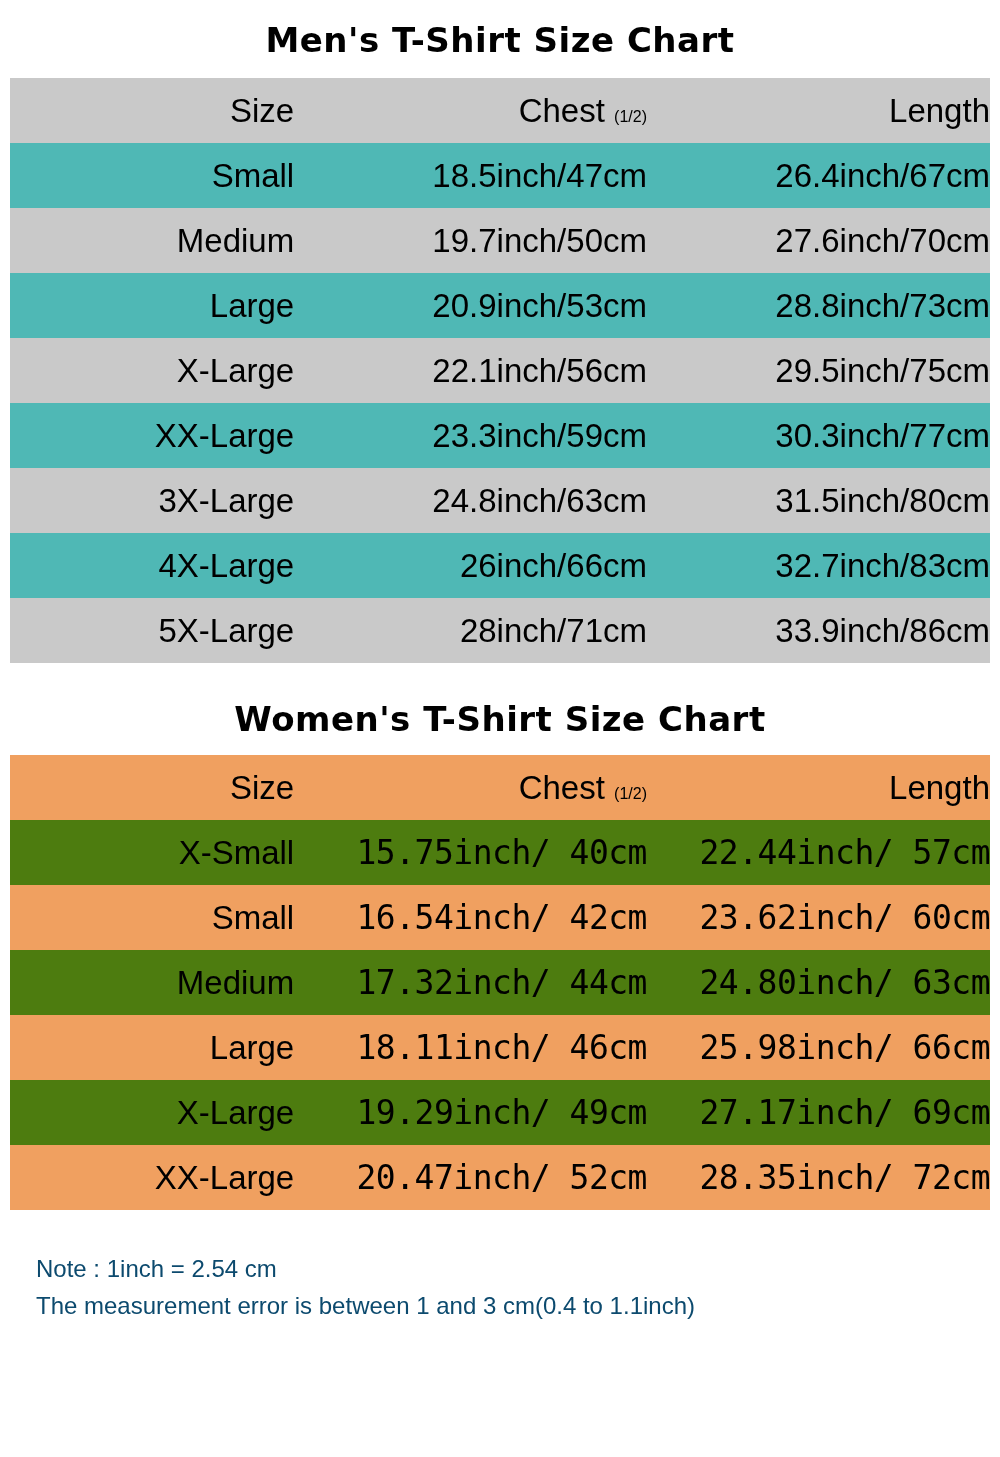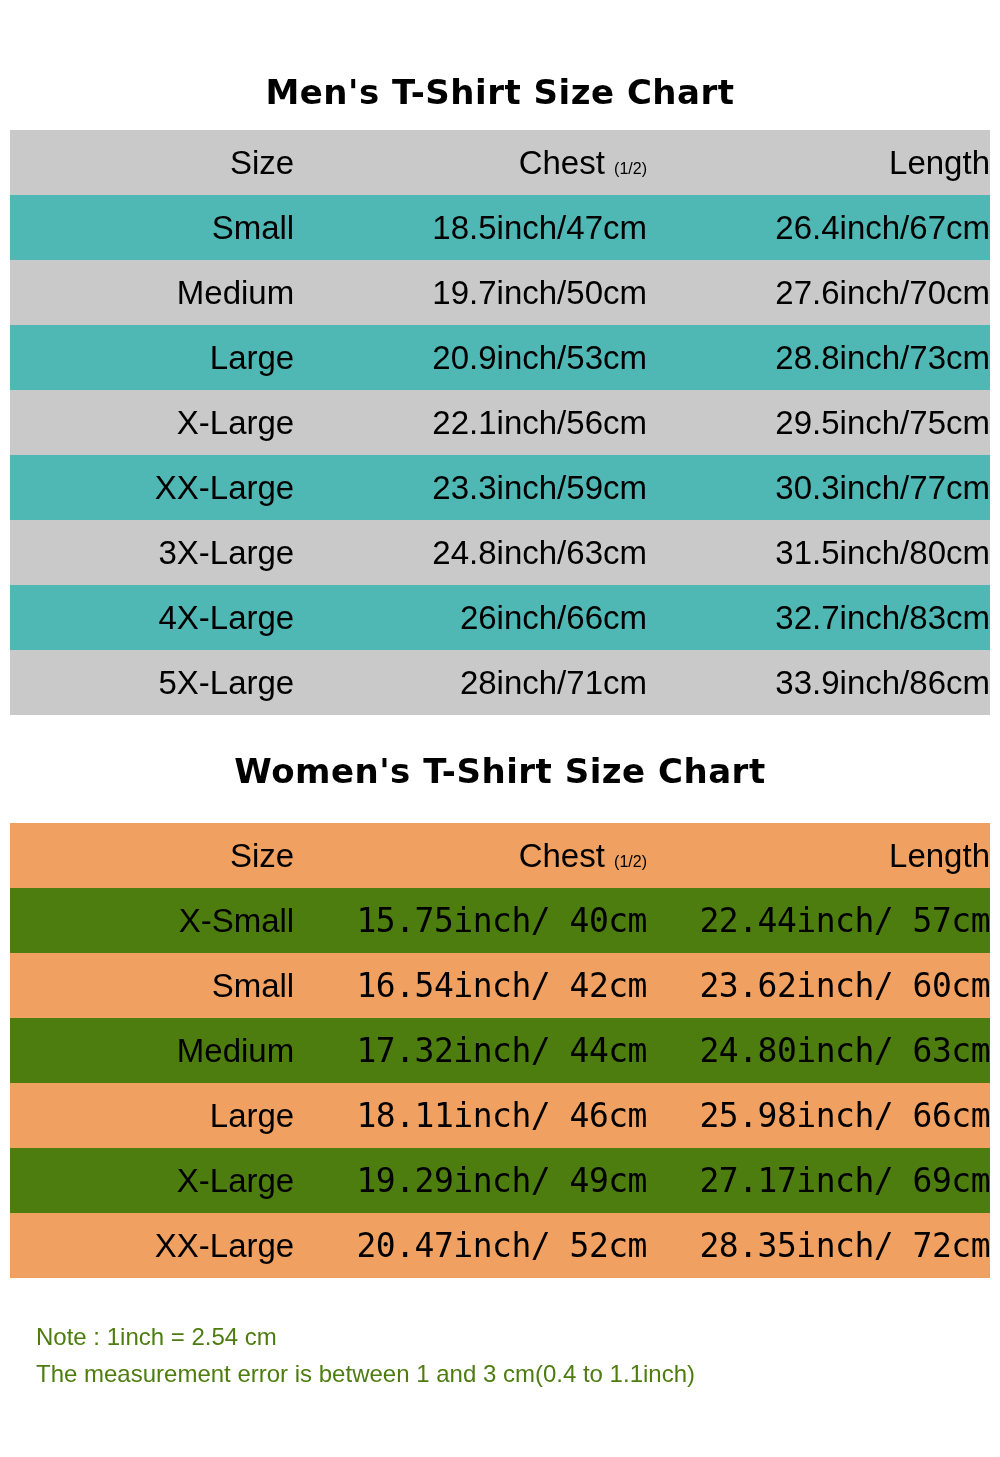--- a/index.html
+++ b/index.html
@@ -24,27 +24,26 @@
   
   .chart-title {
     text-align: center;
     font-family: "DejaVu Sans", sans-serif;
     font-weight: bold;
     font-size: 34px;
     letter-spacing: 0.5px;
     color: #000;
   }
   #mens-title {
-    padding-top: 52px;
+    padding-top: 20px;
     padding-bottom: 18px;
-    margin-top: 20px;
   }
   #womens-title {
     padding-top: 36px;
-    padding-bottom: 32px;
+    padding-bottom: 16px;
   }
 
   
   table.size-table {
     width: 980px;
     margin: 0 auto;
     border-collapse: collapse;
     table-layout: fixed;
   }
   table.size-table td,
@@ -85,21 +84,21 @@
     letter-spacing: -0.5px;
   }
 
   
   .notes {
     margin: 0 auto;
     width: 980px;
     padding-top: 40px;
     font-size: 24px;
     line-height: 1.55;
-    color: #4d7c0f;
+    color: #0c4a6e;
   }
   .notes div { padding-left: 26px; }
 </style>
 </head>
 <body>
 
 <div class="page">
 
   <div class="chart-title" id="mens-title">Men's T-Shirt Size Chart</div>
 

